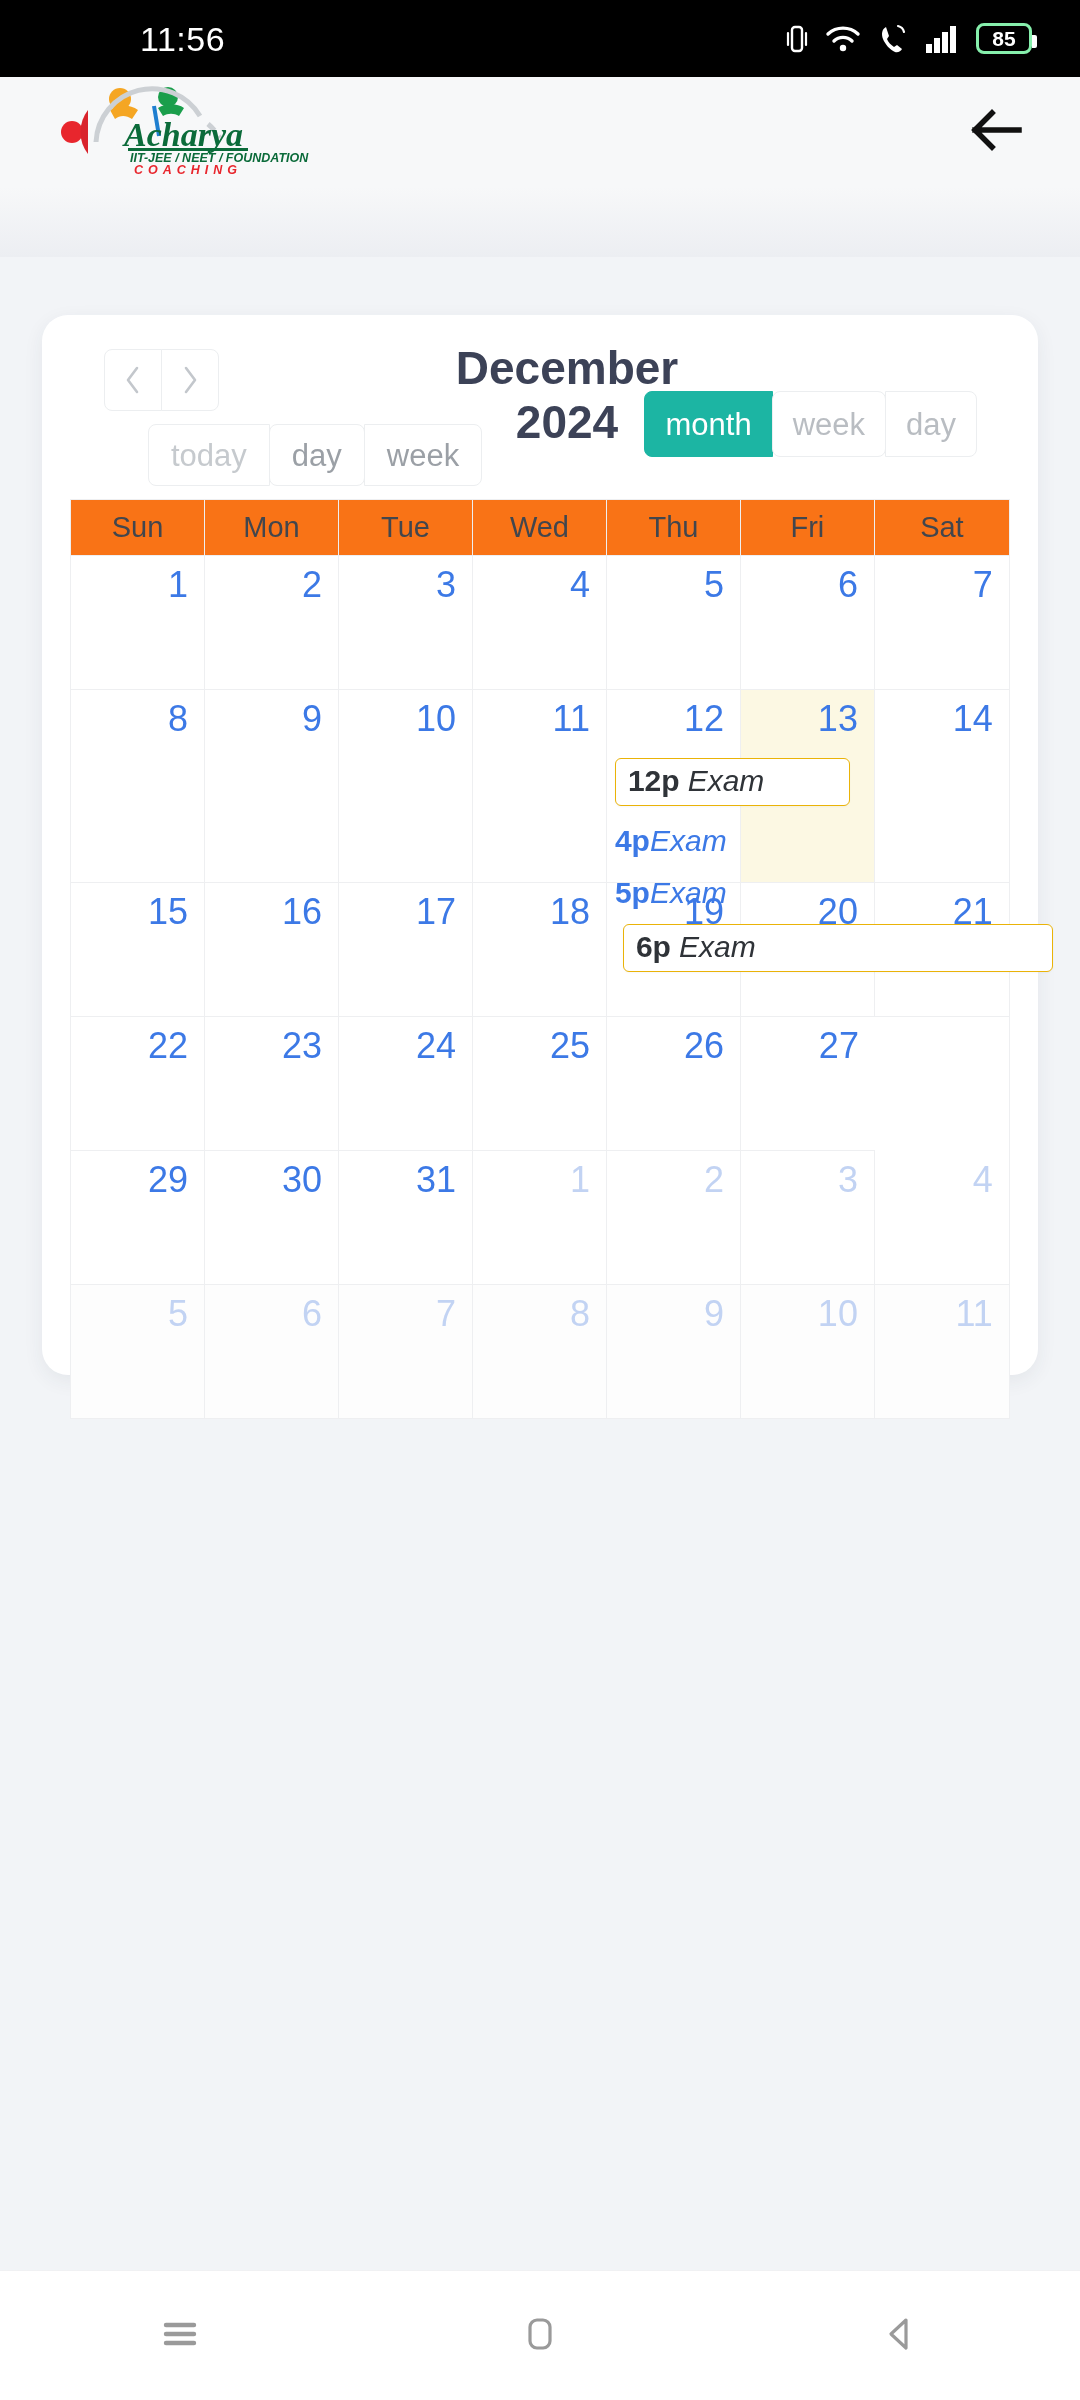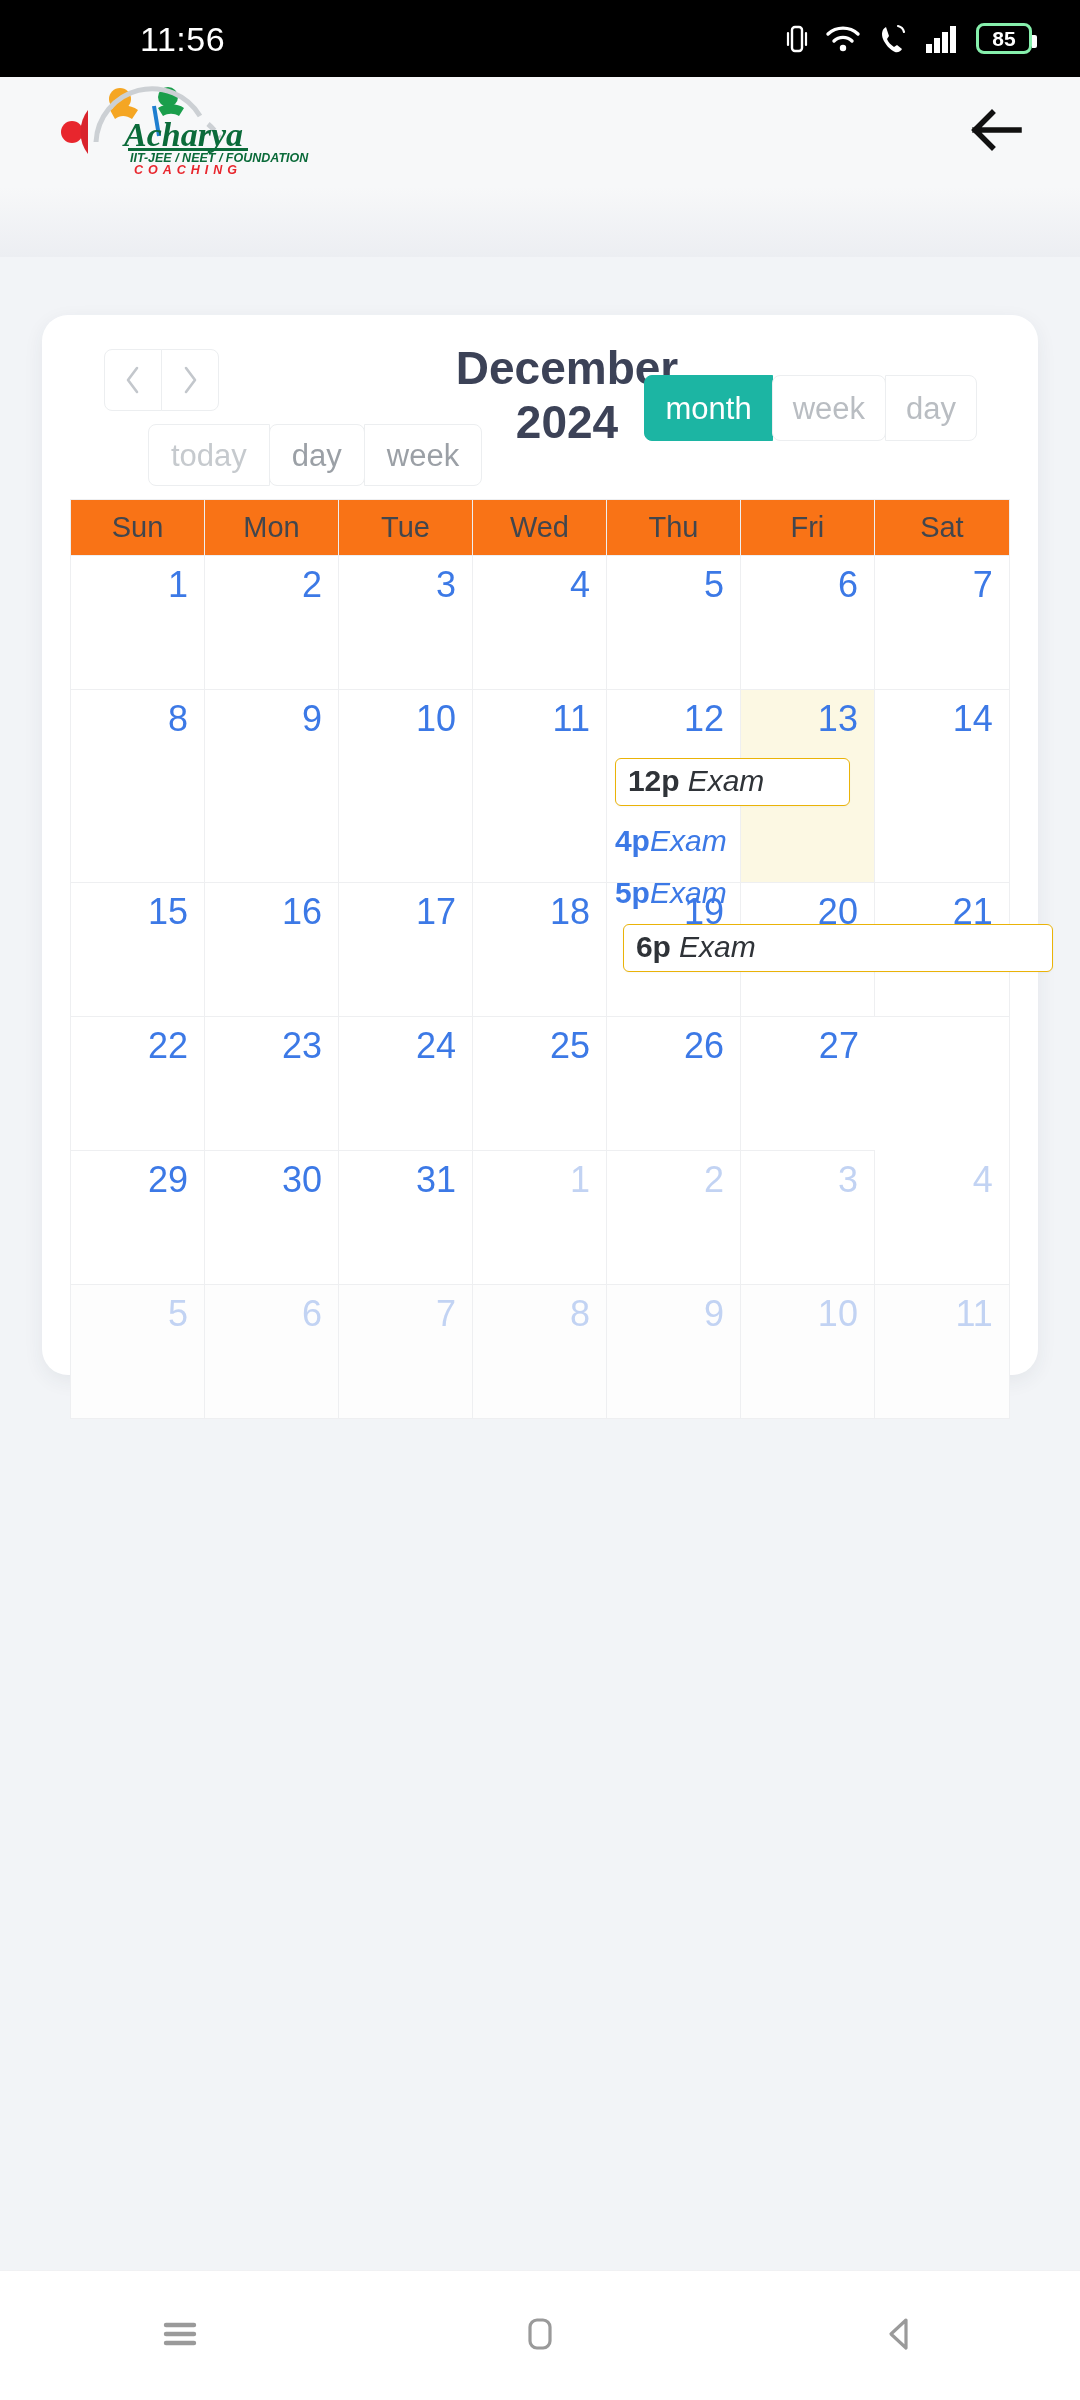--- a/index.html
+++ b/index.html
@@ -76,21 +76,21 @@
   .todaygrp .btn:nth-child(2){ margin-left:-1px; color:#9ba0a6; }
   .todaygrp .btn:nth-child(3){ margin-left:-1px; border-radius:0 8px 8px 0; color:#9ba0a6; }
 
   .cal-title{
     position:absolute; left:382px; top:-4px; width:230px;
     text-align:center; color:#3c4257; font-size:46px; font-weight:700;
     line-height:1.18;
   }
 
   .viewgrp{ position:absolute; right:33px; top:30px; display:flex; }
-  .viewgrp .btn{ height:66px; padding:0 20px; font-size:31px; }
+  .viewgrp .btn{ height:66px; padding:0 20px; font-size:31px;margin-top:16px; }
   .viewgrp .btn:nth-child(1){
     border-radius:8px 0 0 8px; background:#1cb5a3; border-color:#1cb5a3; color:#fff;
   }
   .viewgrp .btn:nth-child(2){ margin-left:-1px; }
   .viewgrp .btn:nth-child(3){ margin-left:-1px; border-radius:0 8px 8px 0; }
 
   
   .grid{ margin-top:4px; border:1px solid #eeeff1; border-bottom:none; }
   .row{ display:flex; }
   .hdr{ background:#f97316; }

